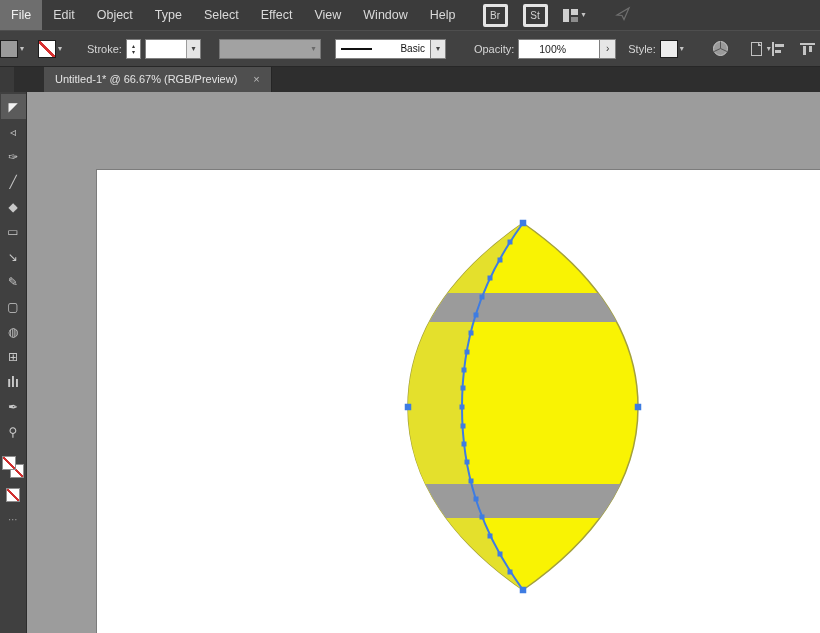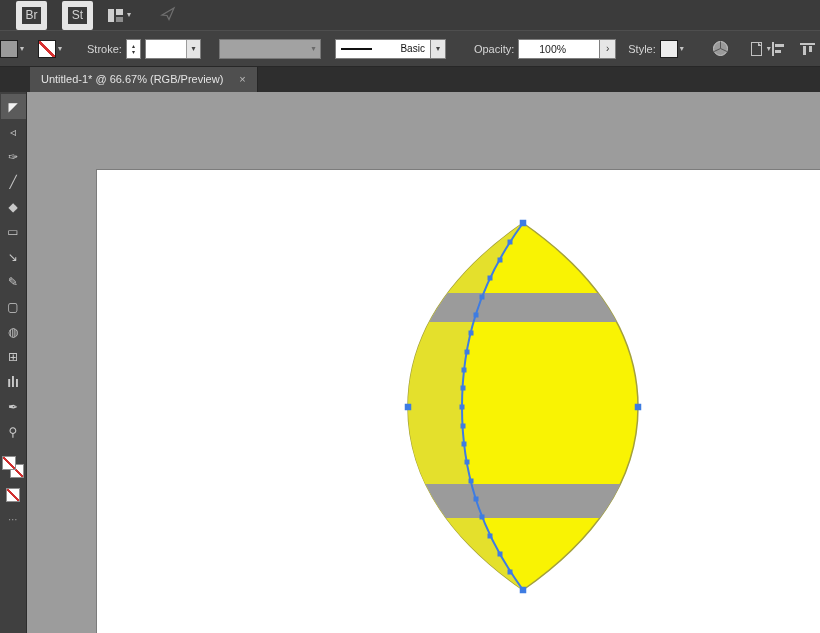--- a/index.html
+++ b/index.html
@@ -10,22 +10,22 @@
     user-select:none;
   }
 
   
   .menubar{position:absolute;left:0;top:0;right:0;height:30px;background:#3b3b3b;
     display:flex;align-items:center;color:#dadada;font-size:12.5px;z-index:6;}
   .menu-items{display:flex;height:100%;}
   .menu-item{padding:0 11px;line-height:30px;cursor:default;}
   .menu-item:first-child{background:#6e6e6e;color:#f0f0f0;}
   .mb-right{display:flex;align-items:center;margin-left:16px;gap:15px;}
-  .badge{width:19px;height:17px;border:6px solid #e5e5e5;border-radius:2px;
-    display:flex;align-items:center;justify-content:center;font-size:12px;color:#d2d2d2;}
+  .badge{width:19px;height:17px;border:3px solid #e5e5e5;border-radius:2px;
+    display:flex;align-items:center;justify-content:center;font-size:10px;color:#d2d2d2;}
   .ws-wrap{display:flex;align-items:center;gap:4px;}
   .chev{font-size:8px;color:#c4c4c4;line-height:1;}
   .share-wrap{margin-left:14px;opacity:.55;}
 
   
   .controlbar{position:absolute;left:0;top:30px;right:0;height:35px;background:#414141;
     border-top:1px solid #4e4e4e;border-bottom:1px solid #272727;
     display:flex;align-items:center;font-size:11px;color:#d6d6d6;z-index:6;}
   .cb-label{margin:0 4px 0 0;}
   .swatch{width:16px;height:16px;border:1px solid #1e1e1e;flex:none;}
@@ -51,21 +51,21 @@
   .brush-dd{width:14px;height:18px;border:1px solid #7f7f7f;border-left:none;background:#e6e6e6;
     color:#444;display:flex;align-items:center;justify-content:center;font-size:8px;flex:none;}
   .field{width:40px;height:18px;background:#fff;border:1px solid #7f7f7f;color:#222;
     font-size:10.5px;display:flex;align-items:center;padding:0 20px;flex:none;}
   .spin{width:15px;height:18px;border:1px solid #7f7f7f;border-left:none;background:#e6e6e6;
     color:#333;font-size:10px;display:flex;align-items:center;justify-content:center;flex:none;}
   .cb-icon{display:flex;align-items:center;gap:3px;flex:none;}
   .cb-right{margin-left:auto;display:flex;align-items:center;gap:14px;margin-right:10px;}
 
   
-  .tabbar{position:absolute;left:0;top:65px;right:0;height:27px;background:#2e2e2e;
+  .tabbar{position:absolute;left:14px;top:65px;right:0;height:27px;background:#2e2e2e;
     display:flex;align-items:stretch;z-index:5;}
   .tab{margin-left:30px;background:#4f4f4f;display:flex;align-items:center;
     padding:0 11px;font-size:11px;color:#e4e4e4;gap:16px;border-right:1px solid #252525;}
   .tab .close{font-size:11px;color:#bdbdbd;}
 
   
   .toolpal{position:absolute;left:0;top:92px;bottom:0;width:26px;background:#404040;
     border-right:1px solid #2d2d2d;display:flex;flex-direction:column;align-items:center;
     padding-top:2px;z-index:5;}
   .tool{width:25px;height:25px;display:flex;align-items:center;justify-content:center;
@@ -84,20 +84,31 @@
   
   .canvas{position:absolute;left:26px;top:92px;right:0;bottom:0;overflow:hidden;}
   .artboard{position:absolute;left:71px;top:78px;right:-2px;bottom:-2px;
     box-shadow:0 0 0 1px #7c7c7c;}
   .artwork{position:absolute;left:0;top:0;width:794px;height:541px;}
 </style>
 </head>
 <body>
 
 <div class="menubar" data-name="menu-bar">
+  <div class="menu-items" data-name="menu-items">
+      <div class="menu-item" data-name="menu-file">File</div>
+      <div class="menu-item" data-name="menu-edit">Edit</div>
+      <div class="menu-item" data-name="menu-object">Object</div>
+      <div class="menu-item" data-name="menu-type">Type</div>
+      <div class="menu-item" data-name="menu-select">Select</div>
+      <div class="menu-item" data-name="menu-effect">Effect</div>
+      <div class="menu-item" data-name="menu-view">View</div>
+      <div class="menu-item" data-name="menu-window">Window</div>
+      <div class="menu-item" data-name="menu-help">Help</div>
+    </div>
   <div class="mb-right" data-name="menubar-right">
     <div class="badge" data-name="bridge-button">Br</div>
     <div class="badge" data-name="stock-button">St</div>
     <div class="ws-wrap" data-name="workspace-switcher">
       <svg width="15" height="13" viewBox="0 0 15 13" data-name="workspace-icon">
         <rect x="0" y="0" width="6" height="13" fill="#cfcfcf"></rect>
         <rect x="8" y="0" width="7" height="6" fill="#cfcfcf"></rect>
         <rect x="8" y="8" width="7" height="5" fill="#8d8d8d"></rect>
       </svg>
       <span class="chev" data-name="chevron-down-icon">▾</span>

